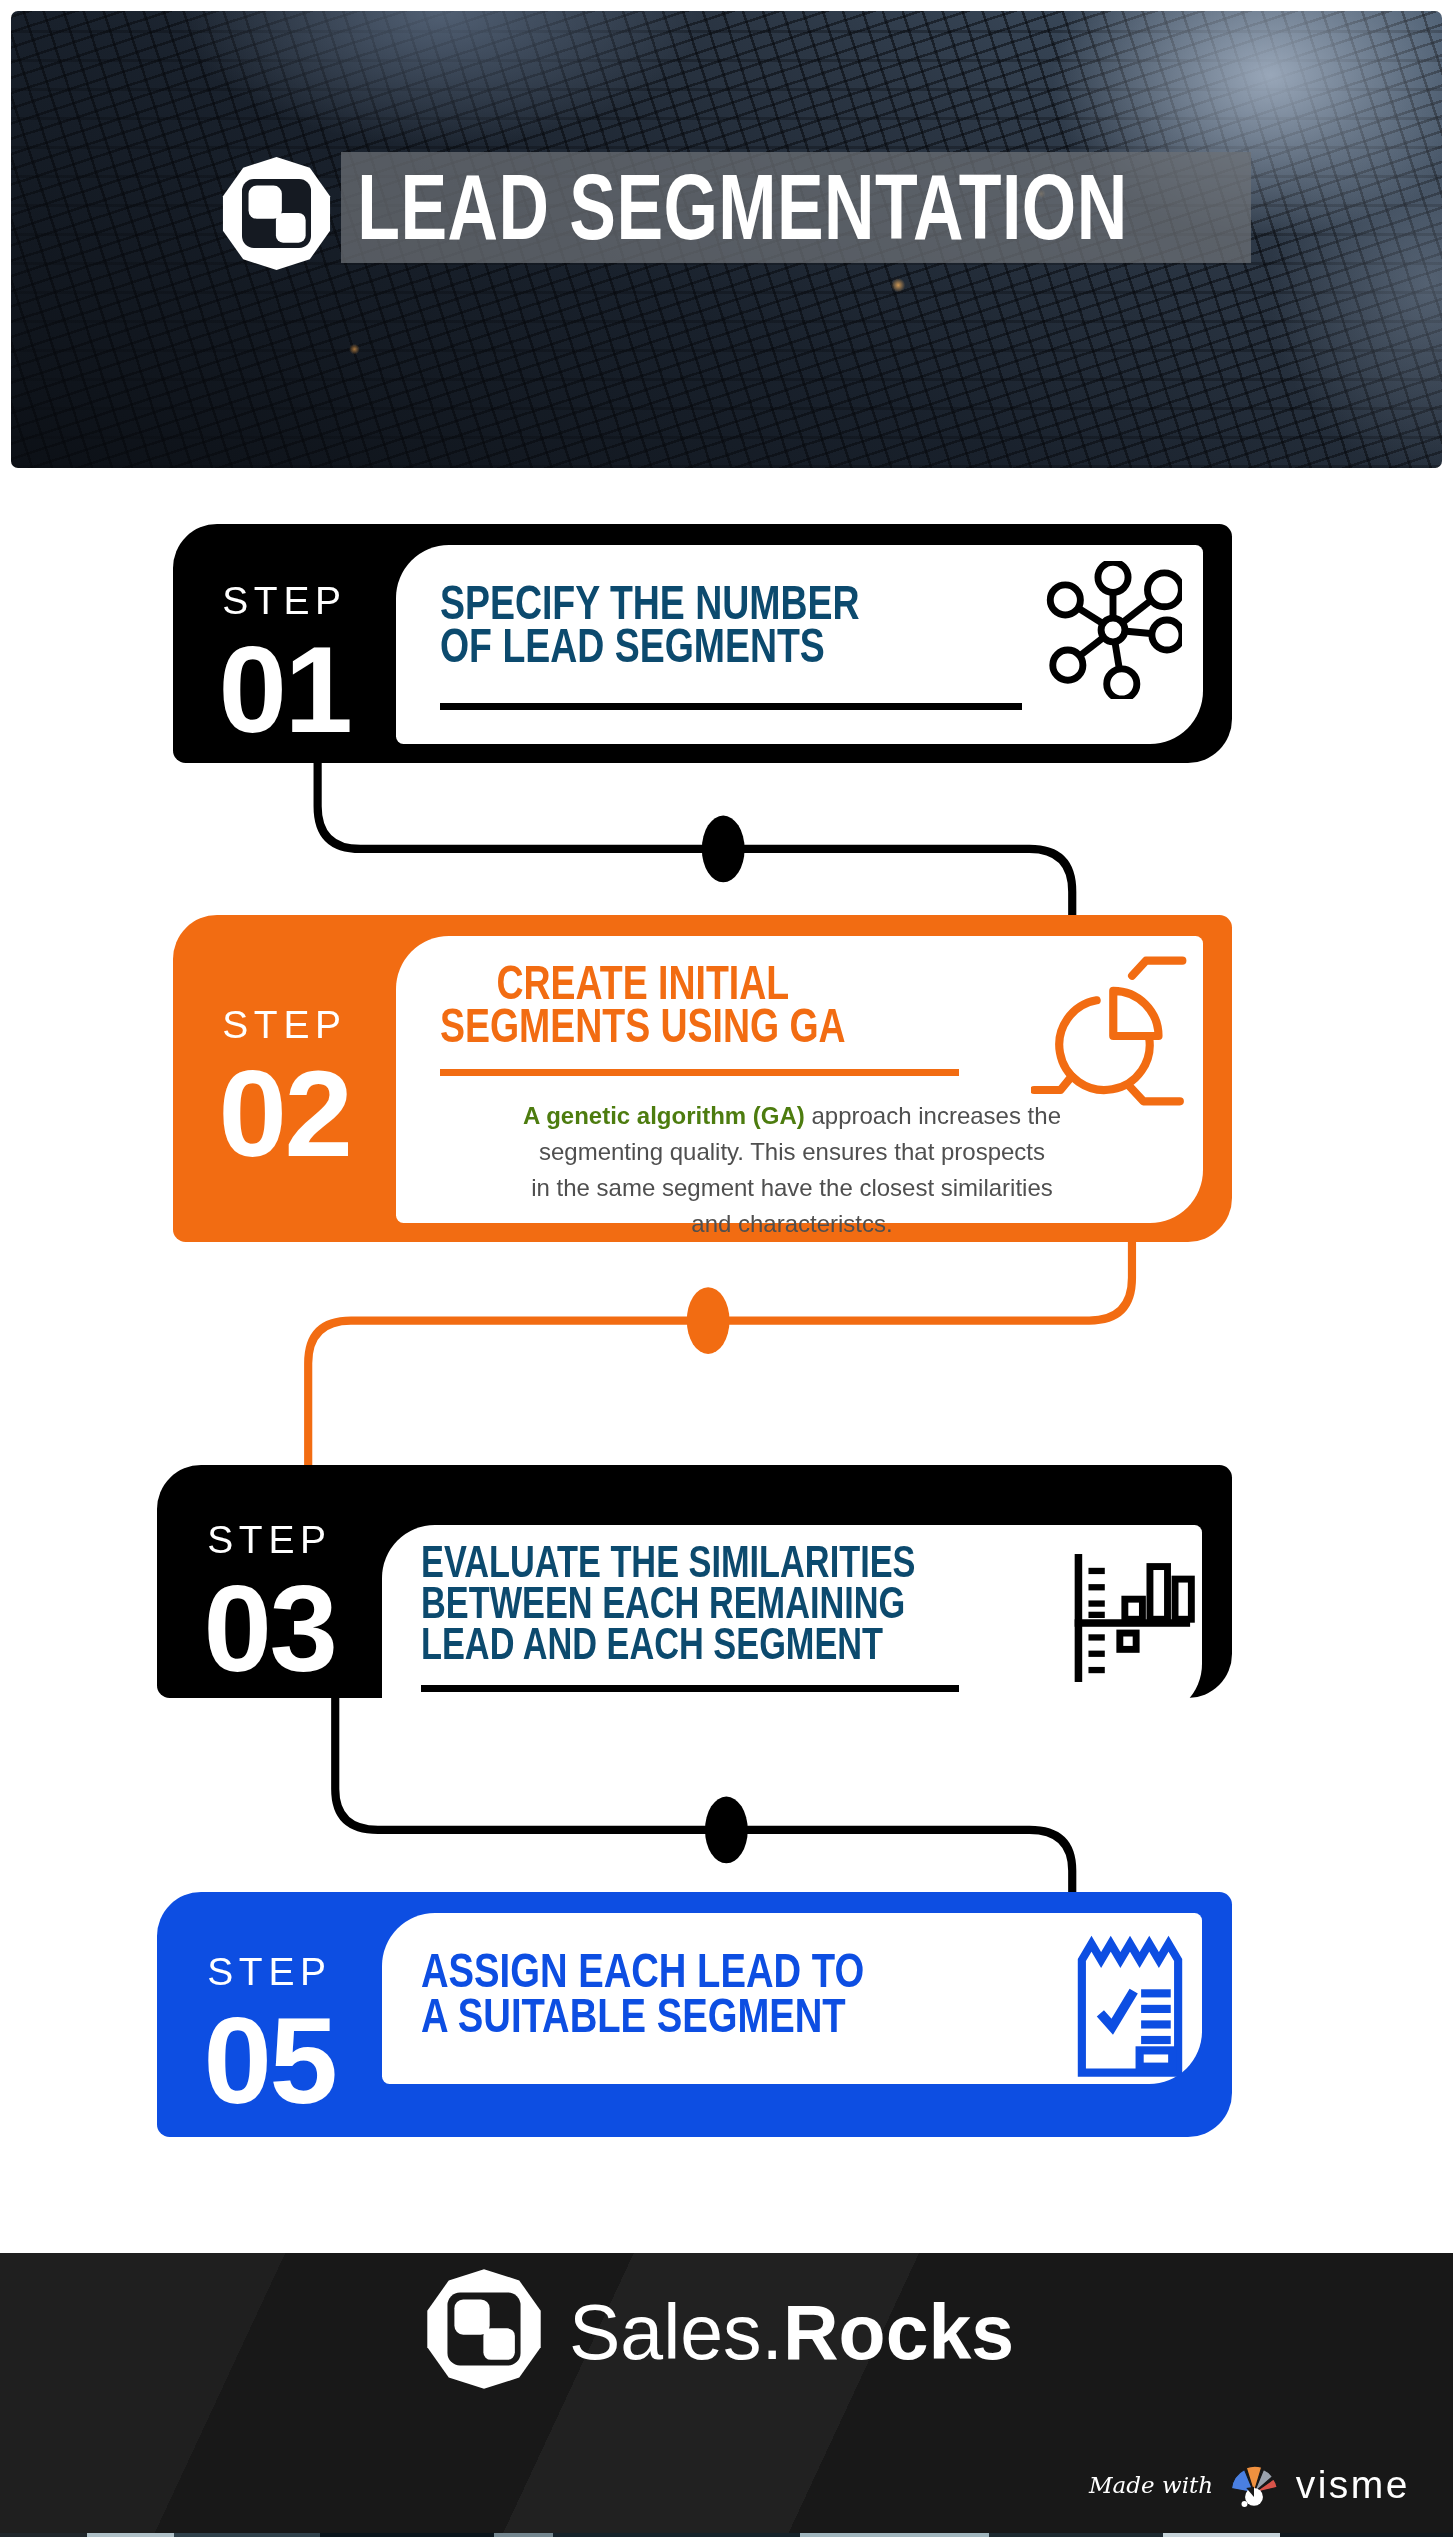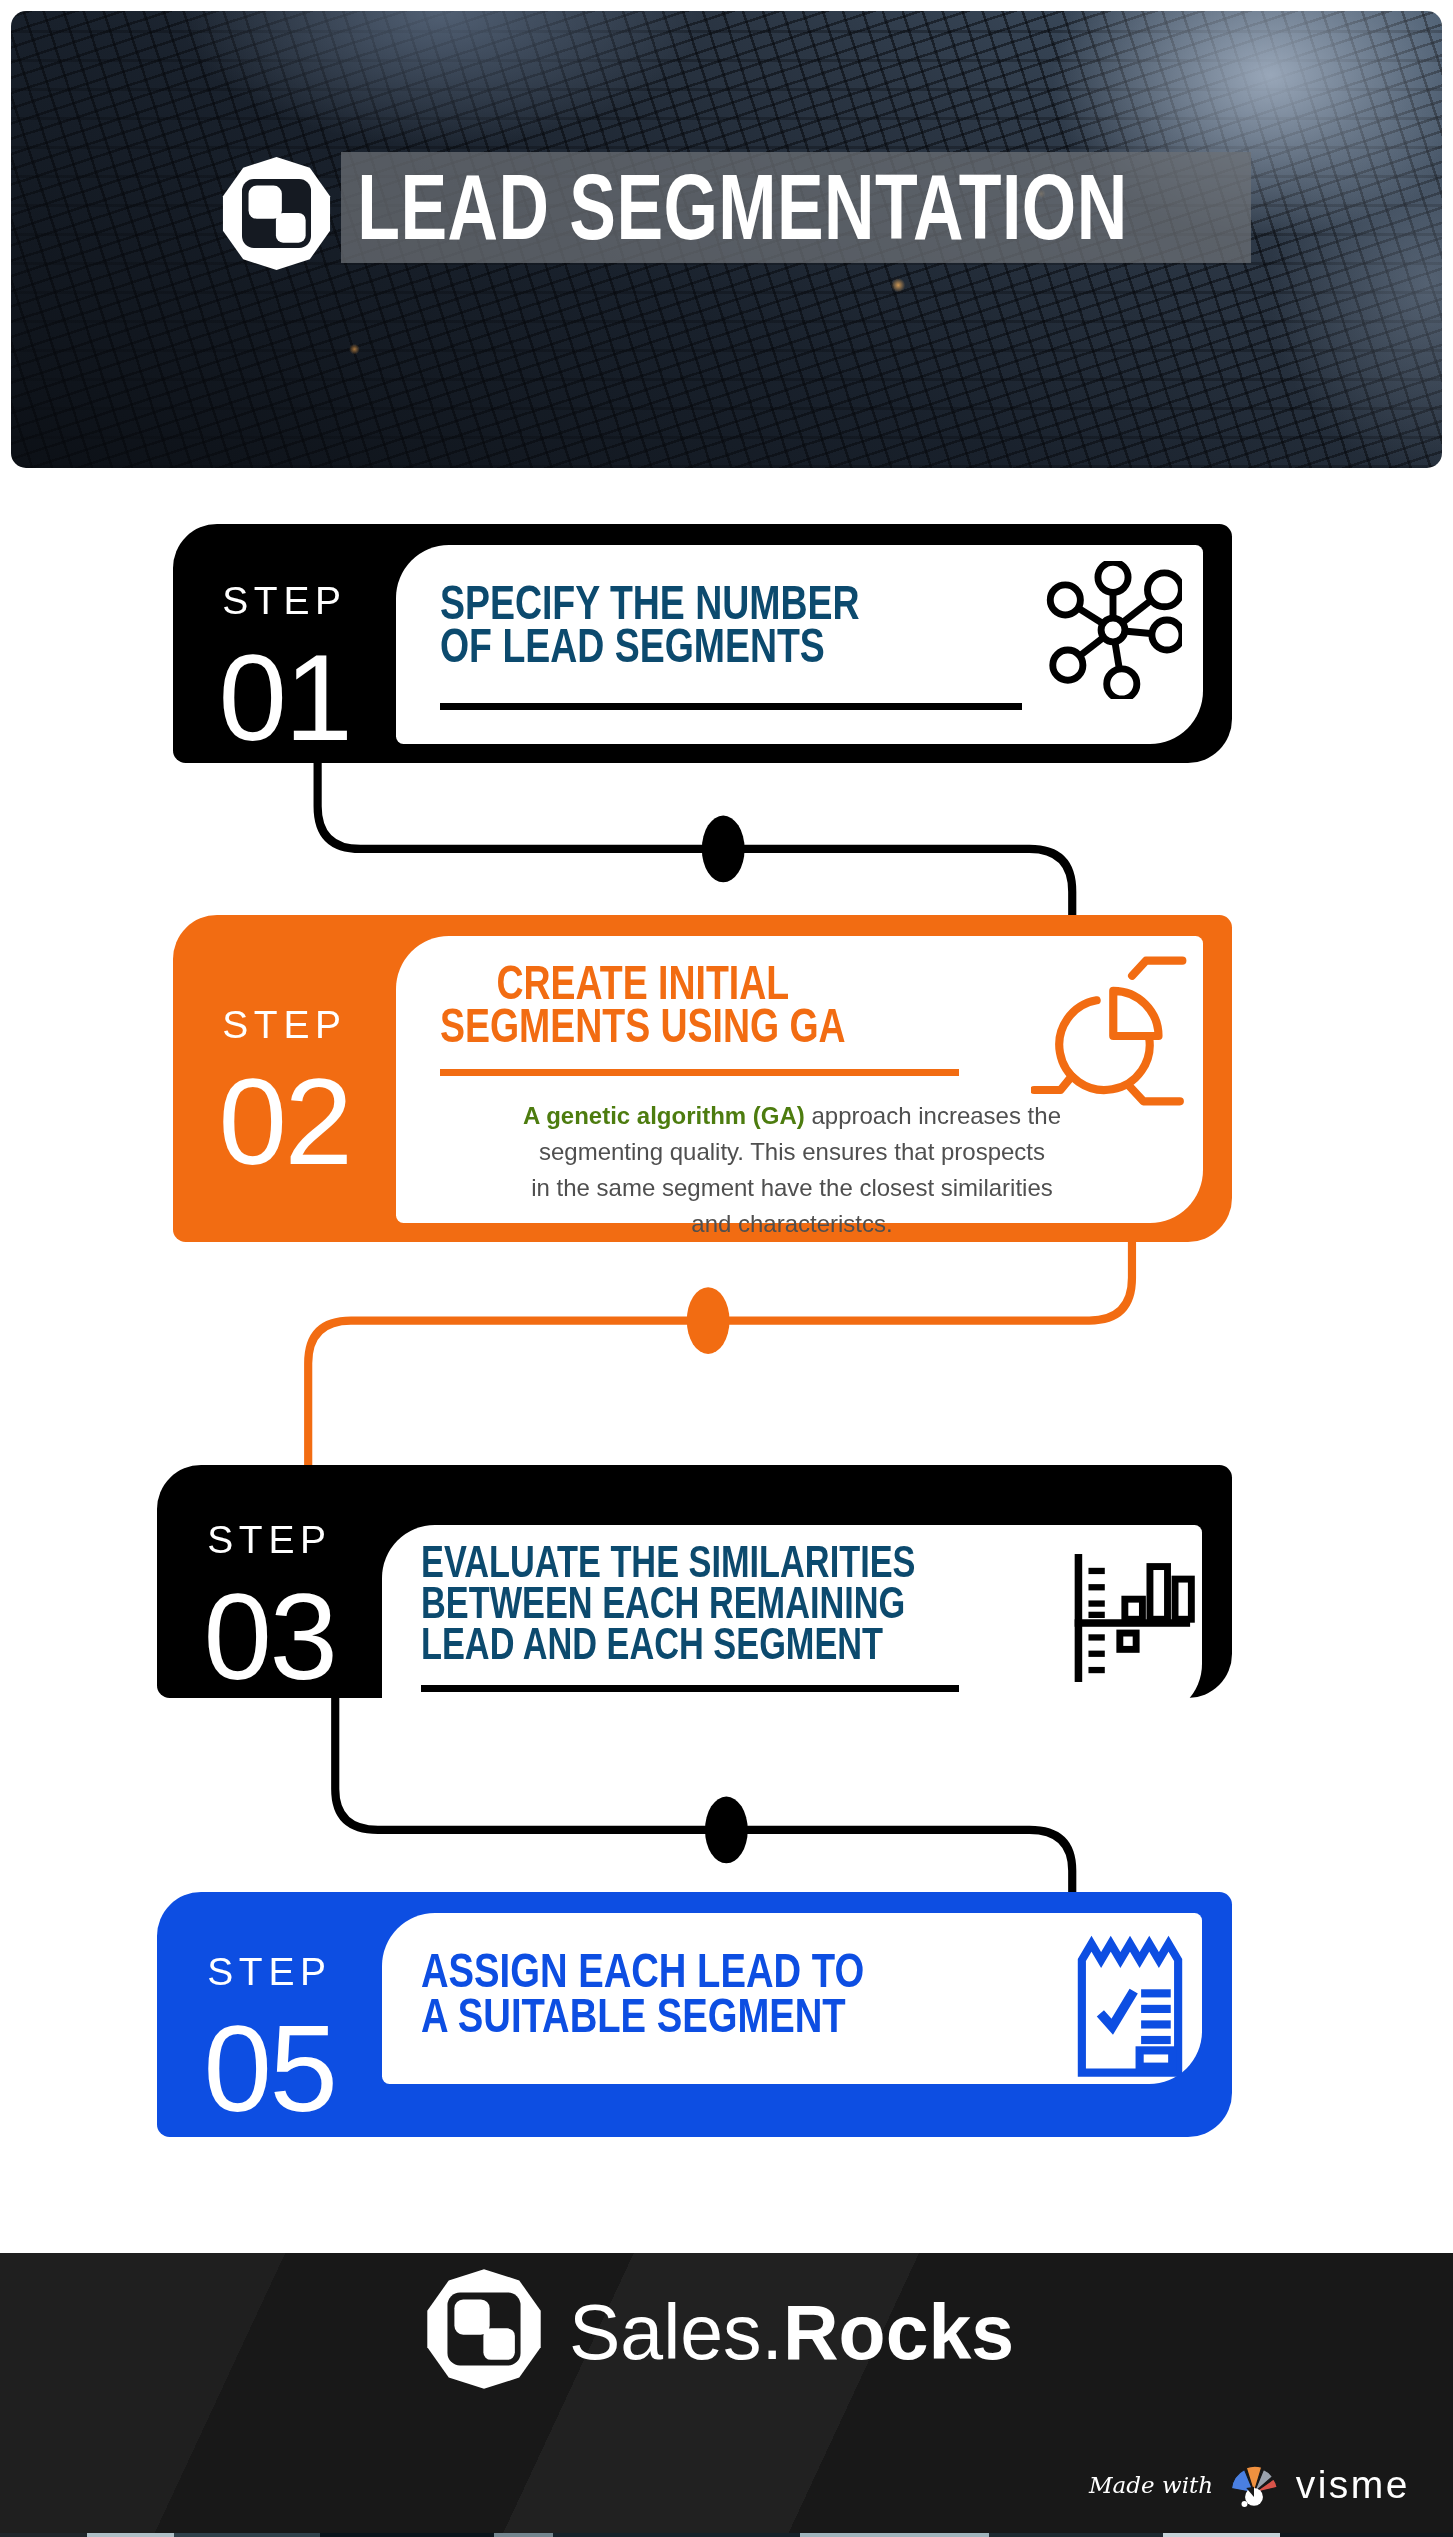--- a/index.html
+++ b/index.html
@@ -1,20 +1,20 @@
 <!DOCTYPE html>
 <html style="font-size:10px"><head>
 <meta charset="utf-8">
 <style>
   * { margin:0; padding:0; box-sizing:border-box; }
   body { background:#fff; font-family:"Liberation Sans", sans-serif; }
   .page { position:relative; width:1454px; height:2538px; background:#ffffff; overflow:hidden; }
 
   
-  .hero { position:absolute; left:11.3px; top:11.3px; width:1431px; height:457px; border-radius:15px;
+  .hero { position:absolute; left:11.3px; top:11.3px; width:1431px; height:457px; border-radius:7px;
     background:
       radial-gradient(circle 10px at 62% 60%, rgba(235,170,90,.85), rgba(235,170,90,0) 70%),
       radial-gradient(circle 7.5px at 24% 74%, rgba(230,160,80,.7), rgba(230,160,80,0) 70%),
       radial-gradient(circle 6.3px at 72% 40%, rgba(235,180,100,.6), rgba(235,180,100,0) 70%),
       radial-gradient(ellipse 352px 264px at 88% 14%, rgba(158,172,190,.95), rgba(158,172,190,0) 62%),
       radial-gradient(ellipse 402px 207px at 30% 0%, rgba(96,112,134,.75), rgba(96,112,134,0) 65%),
       radial-gradient(ellipse 264px 314px at 99% 60%, rgba(120,134,152,.5), rgba(120,134,152,0) 60%),
       repeating-linear-gradient(72deg, rgba(6,8,12,.55) 0 2.5px, rgba(6,8,12,0) 2.5px 19px),
       repeating-linear-gradient(-18deg, rgba(6,8,12,.5) 0 2.5px, rgba(6,8,12,0) 2.5px 14.5px),
       repeating-linear-gradient(0deg, rgba(10,13,18,.35) 0 3.1px, rgba(10,13,18,0) 3.1px 29px),
@@ -24,21 +24,21 @@
     background:rgba(108,112,118,0.74); display:flex; align-items:center; }
   .banner-title { color:#fff; font-size:92px; font-weight:700; letter-spacing:0.6px; white-space:nowrap;
     transform:scaleX(0.76); transform-origin:left center; padding-left:21.4px; }
   .hero-logo { position:absolute; left:206px; top:143px; width:119px; height:119px; }
 
   
   .card { position:absolute; border-radius:44px 12.6px 44px 12.6px; }
   .card .panel { position:absolute; background:#fff; border-radius:53px 7.5px 53px 7.5px; }
   .stepcol { position:absolute; left:0; top:0; width:223px; text-align:center; color:#fff; }
   .step-word { font-size:39px; font-weight:400; letter-spacing:5.7px; color:#fff; }
-  .step-num  { font-size:123px; font-weight:400; color:#fff; line-height:1; margin-top:13px; letter-spacing:-2.5px; }
+  .step-num  { font-size:123px; font-weight:700; color:#fff; line-height:1; margin-top:5px; letter-spacing:-2.5px; }
   .title { position:absolute; font-weight:700; }
   .title .tl { display:block; white-space:nowrap; transform:scaleX(0.78); transform-origin:left center; }
   .underline { position:absolute; height:7px; }
   .icon-box { position:absolute; }
 
   .card.s1, .card.s3 { background:#000000; }
   .card.s2 { background:#F26C12; }
   .card.s4 { background:#0D4EE2; }
   .t-black { color:#0c4a6e; } .t-orange{ color:#F26C12; } .t-blue{ color:#0D4EE2; }
   .u-black { background:#000000; } .u-orange{ background:#F26C12; } .u-blue{ background:#0D4EE2; }

